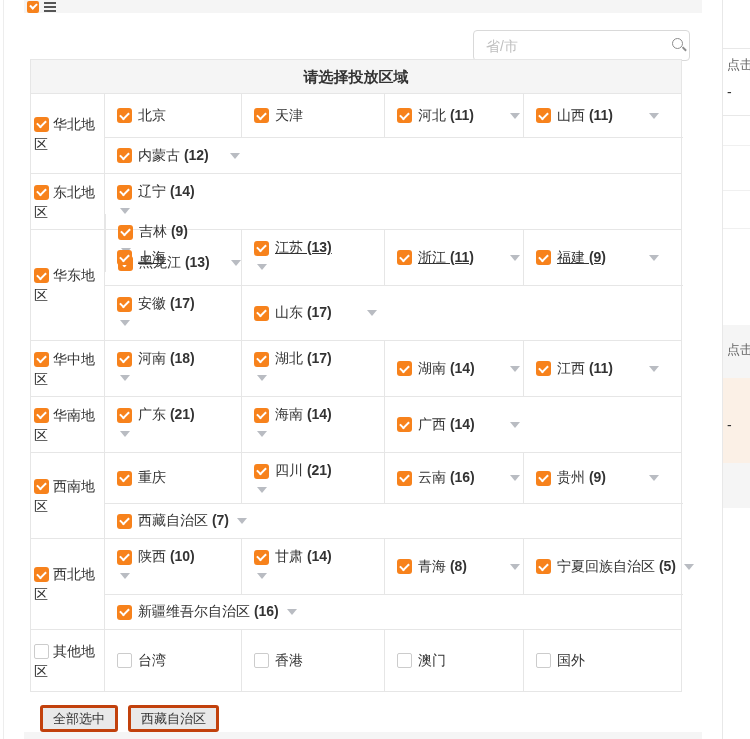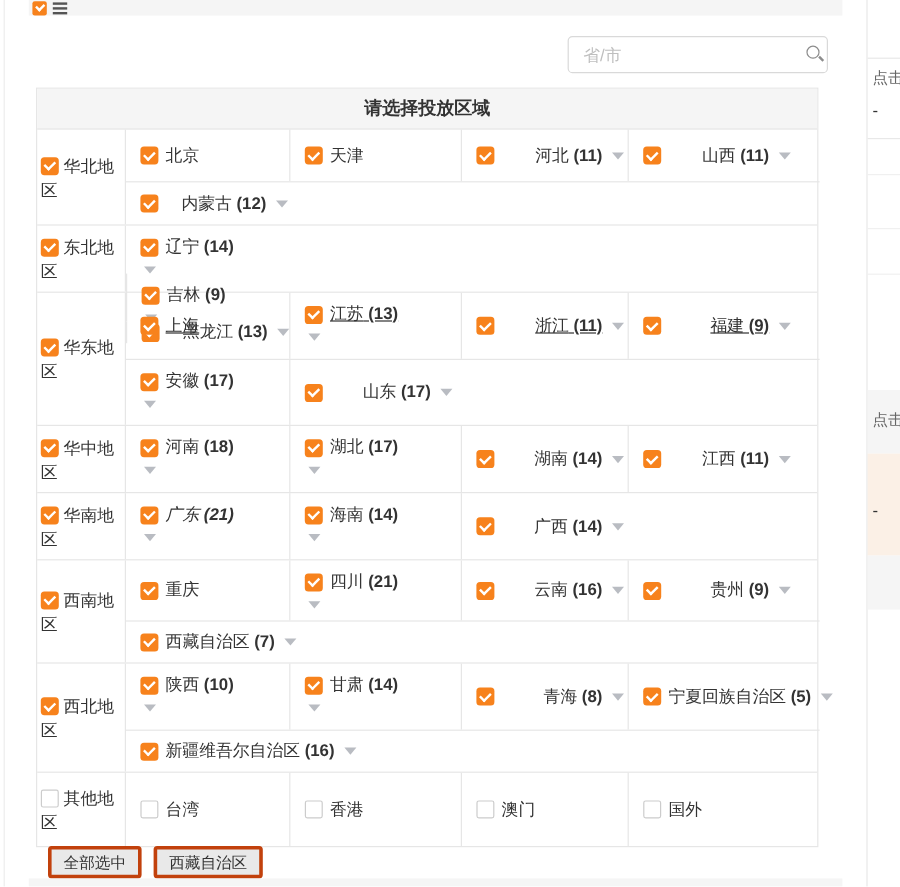--- a/index.html
+++ b/index.html
@@ -30,34 +30,34 @@
 
   
   .rp-line{position:absolute;left:723px;width:27px;height:1px;background:#e8e8e8;}
   .rp-faint{position:absolute;left:723px;width:27px;height:1px;background:#f0f0f0;}
   .rp-text{position:absolute;left:727px;width:26px;font-size:13px;color:#666;white-space:nowrap;overflow:hidden;}
   .rp-dash{position:absolute;left:727px;font-size:14px;color:#333;}
   .rp-gray{position:absolute;left:723px;width:27px;background:var(--bar);}
   .rp-cream{position:absolute;left:723px;width:27px;background:var(--cream);}
 
   
-  .region-table{position:absolute;left:30px;top:73px;width:652px;border:1px solid var(--border);background:#fff;}
+  .region-table{position:absolute;left:30px;top:59px;width:652px;border:1px solid var(--border);background:#fff;}
   .table-title{height:34px;line-height:33px;text-align:center;font-weight:bold;font-size:15px;background:var(--bar);border-bottom:1px solid var(--border);color:var(--text);}
   .region-row{display:flex;}
   .region-row + .region-row{border-top:1px solid var(--border);}
   .region-cell{width:74px;flex:none;border-right:1px solid var(--border);display:flex;align-items:center;}
   .region-inner{padding:2px 2px 2px 3px;line-height:20px;font-size:14px;}
   .subrows{flex:1;display:flex;flex-direction:column;}
   .subrow{display:flex;}
   .subrow.bt{border-top:1px solid var(--border);}
   .cell{flex:none;display:flex;font-size:14px;}
   .cell.bl{border-left:1px solid var(--border);}
   .cell.center{flex-direction:row;align-items:center;padding-left:12px;}
   .cell.below{flex-direction:column;align-items:flex-start;padding:9px 0 0 12px;}
-  .cellline{display:flex;align-items:center;white-space:nowrap;text-align:right;}
+  .cellline{display:flex;align-items:center;white-space:nowrap;}
   .plabel{white-space:nowrap;}
   .plabel.minw{min-width:84px;}
   .pcount{font-weight:bold;}
   .cb{width:15px;height:15px;border-radius:3px;position:relative;display:inline-block;flex:none;}
   .cb.on{background:var(--accent);}
   .cb.on::after{content:'';position:absolute;left:3px;top:3.5px;width:7px;height:4px;border-left:2px solid #fff;border-bottom:2px solid #fff;transform:rotate(-45deg);}
   .cb.off{background:#fff;border:1px solid #ccc;border-radius:2px;}
   .cb.pcb{margin-right:6px;}
   .cb.rcb{margin-right:4px;vertical-align:-3px;}
   .arr{width:0;height:0;border-left:5px solid transparent;border-right:5px solid transparent;border-top:6px solid var(--arrow);flex:none;}
@@ -267,21 +267,21 @@
               </div>
             </div>
           </div>
         </div>
         <div class="region-row">
           <div class="region-cell">
             <span class="region-inner"><span class="cb on rcb"></span><span>华南地区</span></span>
           </div>
           <div class="subrows">
             <div class="subrow" style="height: 55px;">
-              <div class="cell below" style="width: 136px; font-style: italic;">
+              <div class="cell below" style="width: 136px;">
                 <span class="cellline">
                   <span class="cb on pcb"></span>
                   <span class="plabel">广东<span class="pcount">&nbsp;(21)</span></span>
                 </span>
                 <span class="arr"></span>
               </div>
               <div class="cell bl below" style="width: 143px;">
                 <span class="cellline">
                   <span class="cb on pcb"></span>
                   <span class="plabel">海南<span class="pcount">&nbsp;(14)</span></span>

